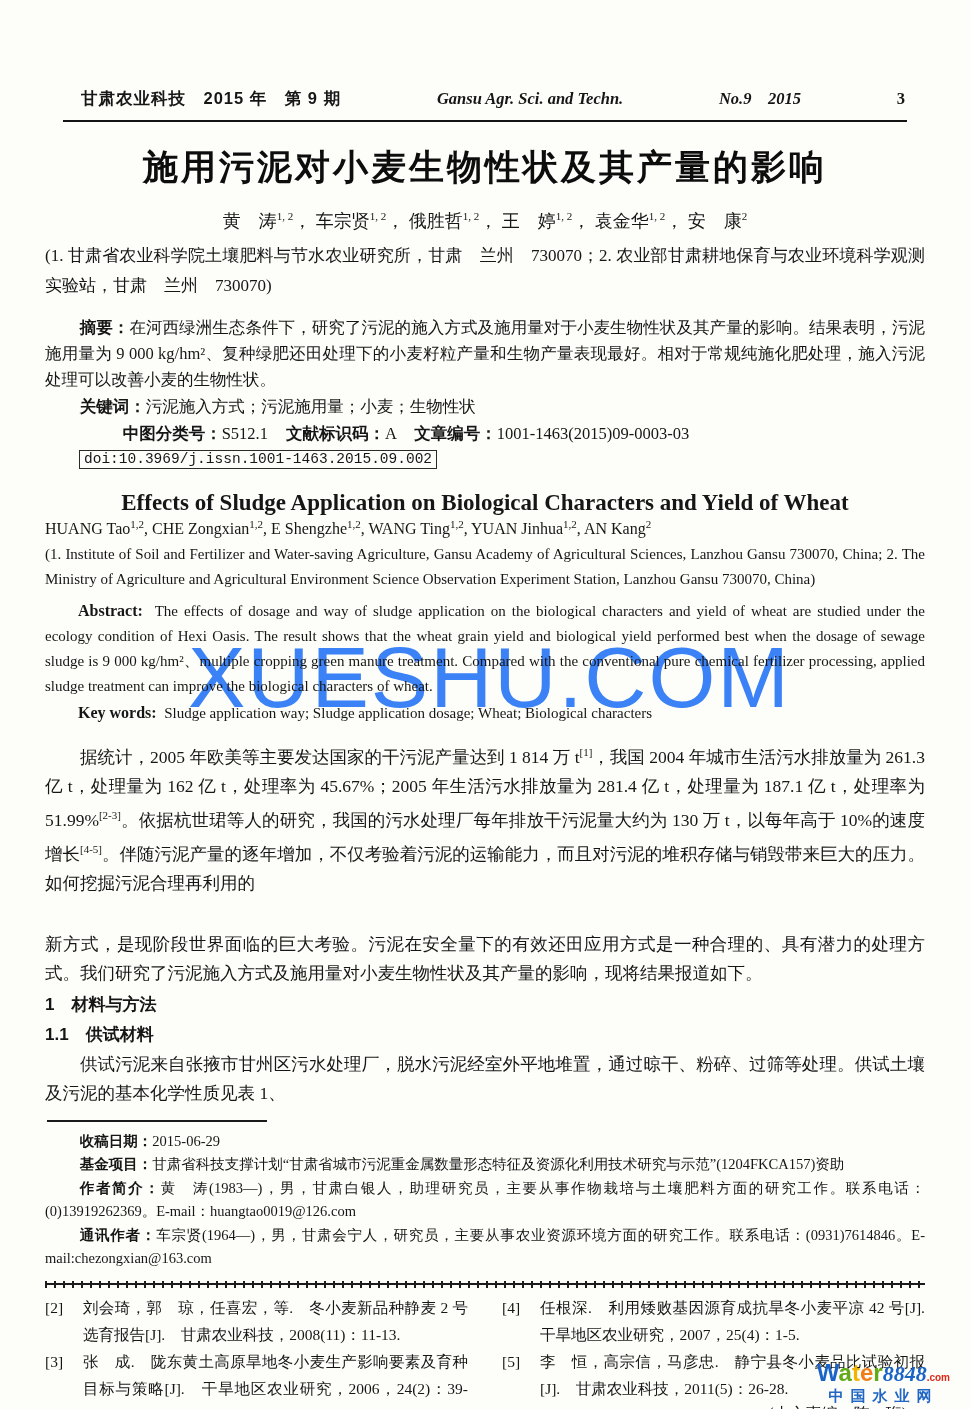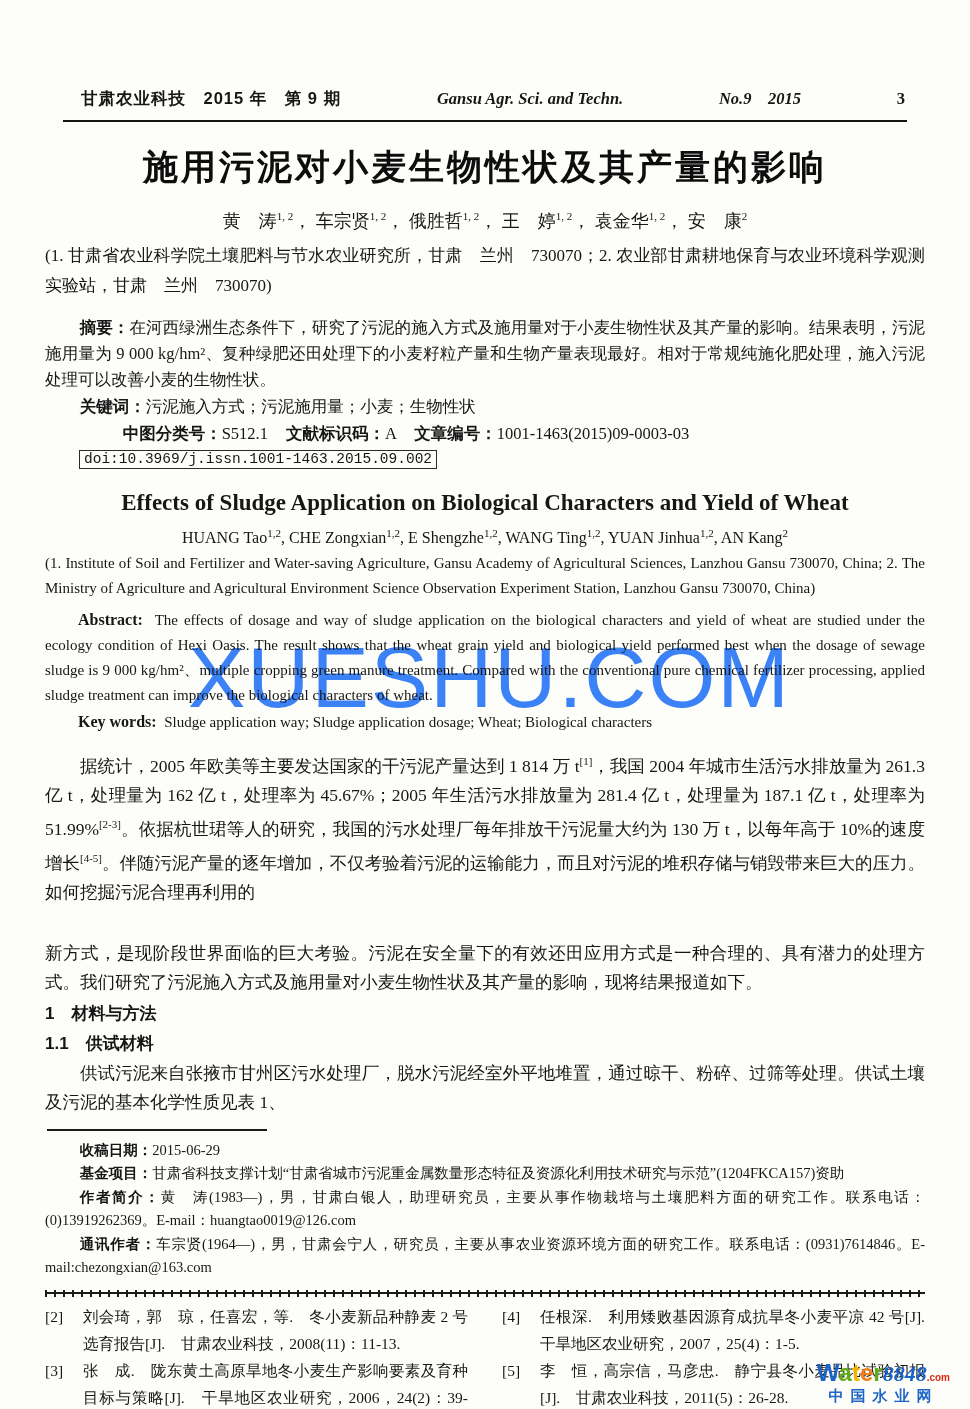--- a/index.html
+++ b/index.html
@@ -41,21 +41,21 @@
   .meta-line .lbl{margin-left:14px;}
   .meta-line .lbl:first-child{margin-left:8px;padding-left:35px;}
   .doi-box{
     display:inline-block;margin:3px 0 9px 34px;
     border:1px solid #2a2a2a;padding:0 4px 1px 4px;
     font-size:14.5px;
     font-family:Liberation Mono, monospace;
   }
   
   .title-en{margin:12px 0 0 0;text-align:center;font-size:23px;font-weight:bold;}
-  .authors-en{margin-top:11px;text-align:center;font-size:16px;font-family:Liberation Serif, serif;}
+  .authors-en{margin-top:2px;text-align:left;font-size:16px;font-family:Liberation Serif, serif;}
   .affil-en{margin:4px 0 0 0;font-size:15px;line-height:25px;text-align:justify;}
   .abs-en{margin:6px 0 0 0;font-size:15px;line-height:25px;text-align:justify;text-indent:2.2em;}
   .kw-en{margin:1px 0 0 0;font-size:15px;line-height:25px;text-indent:2.2em;}
   .abs-en b,.kw-en b{font-size:16px;}
   
   .watermark{
     position:absolute;z-index:0;left:188px;top:628px;
     font-family:"Liberation Sans", sans-serif;
     font-size:86px;font-weight:400;letter-spacing:2px;
     color:#3b82f6;white-space:nowrap;

